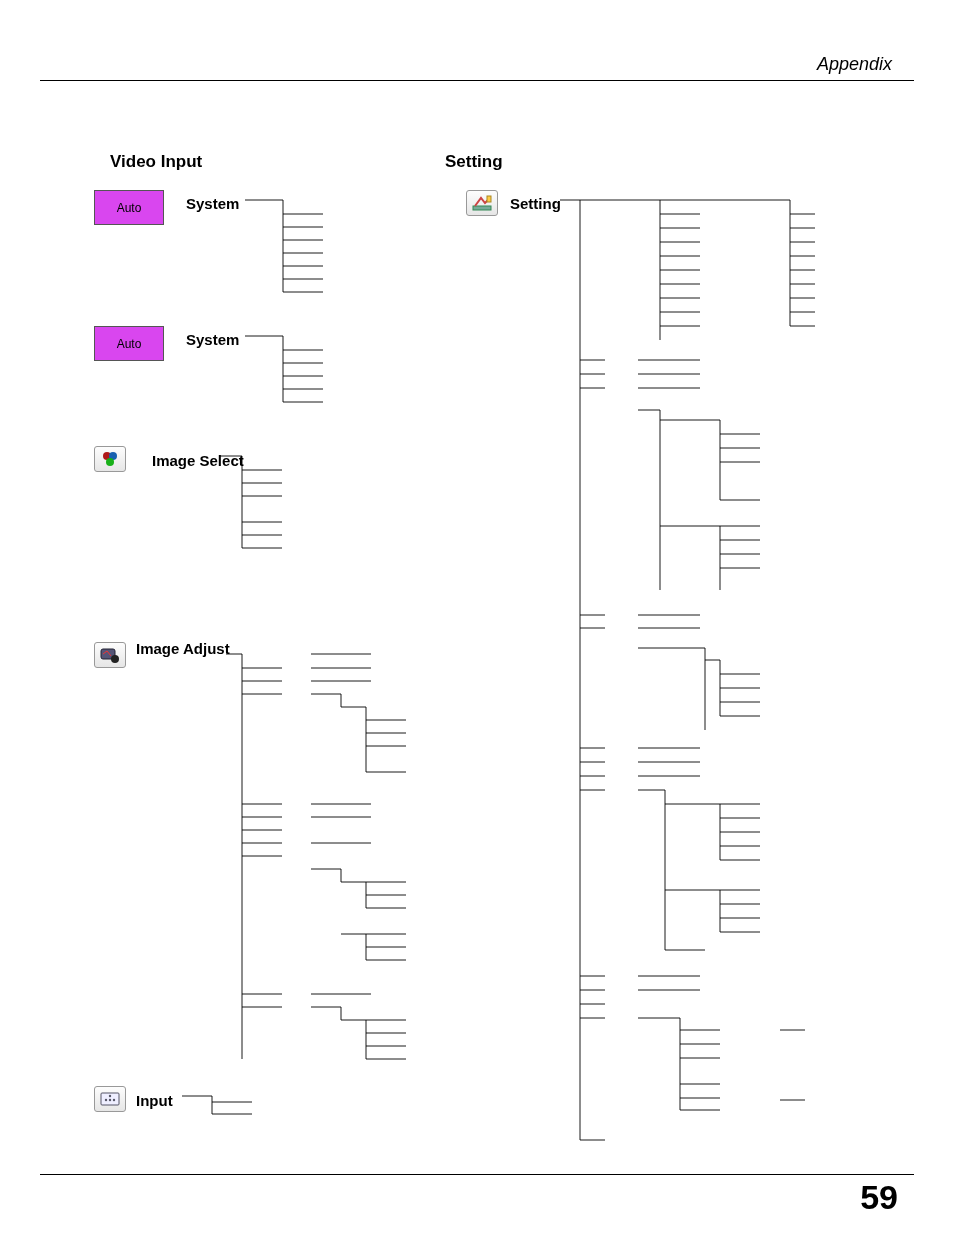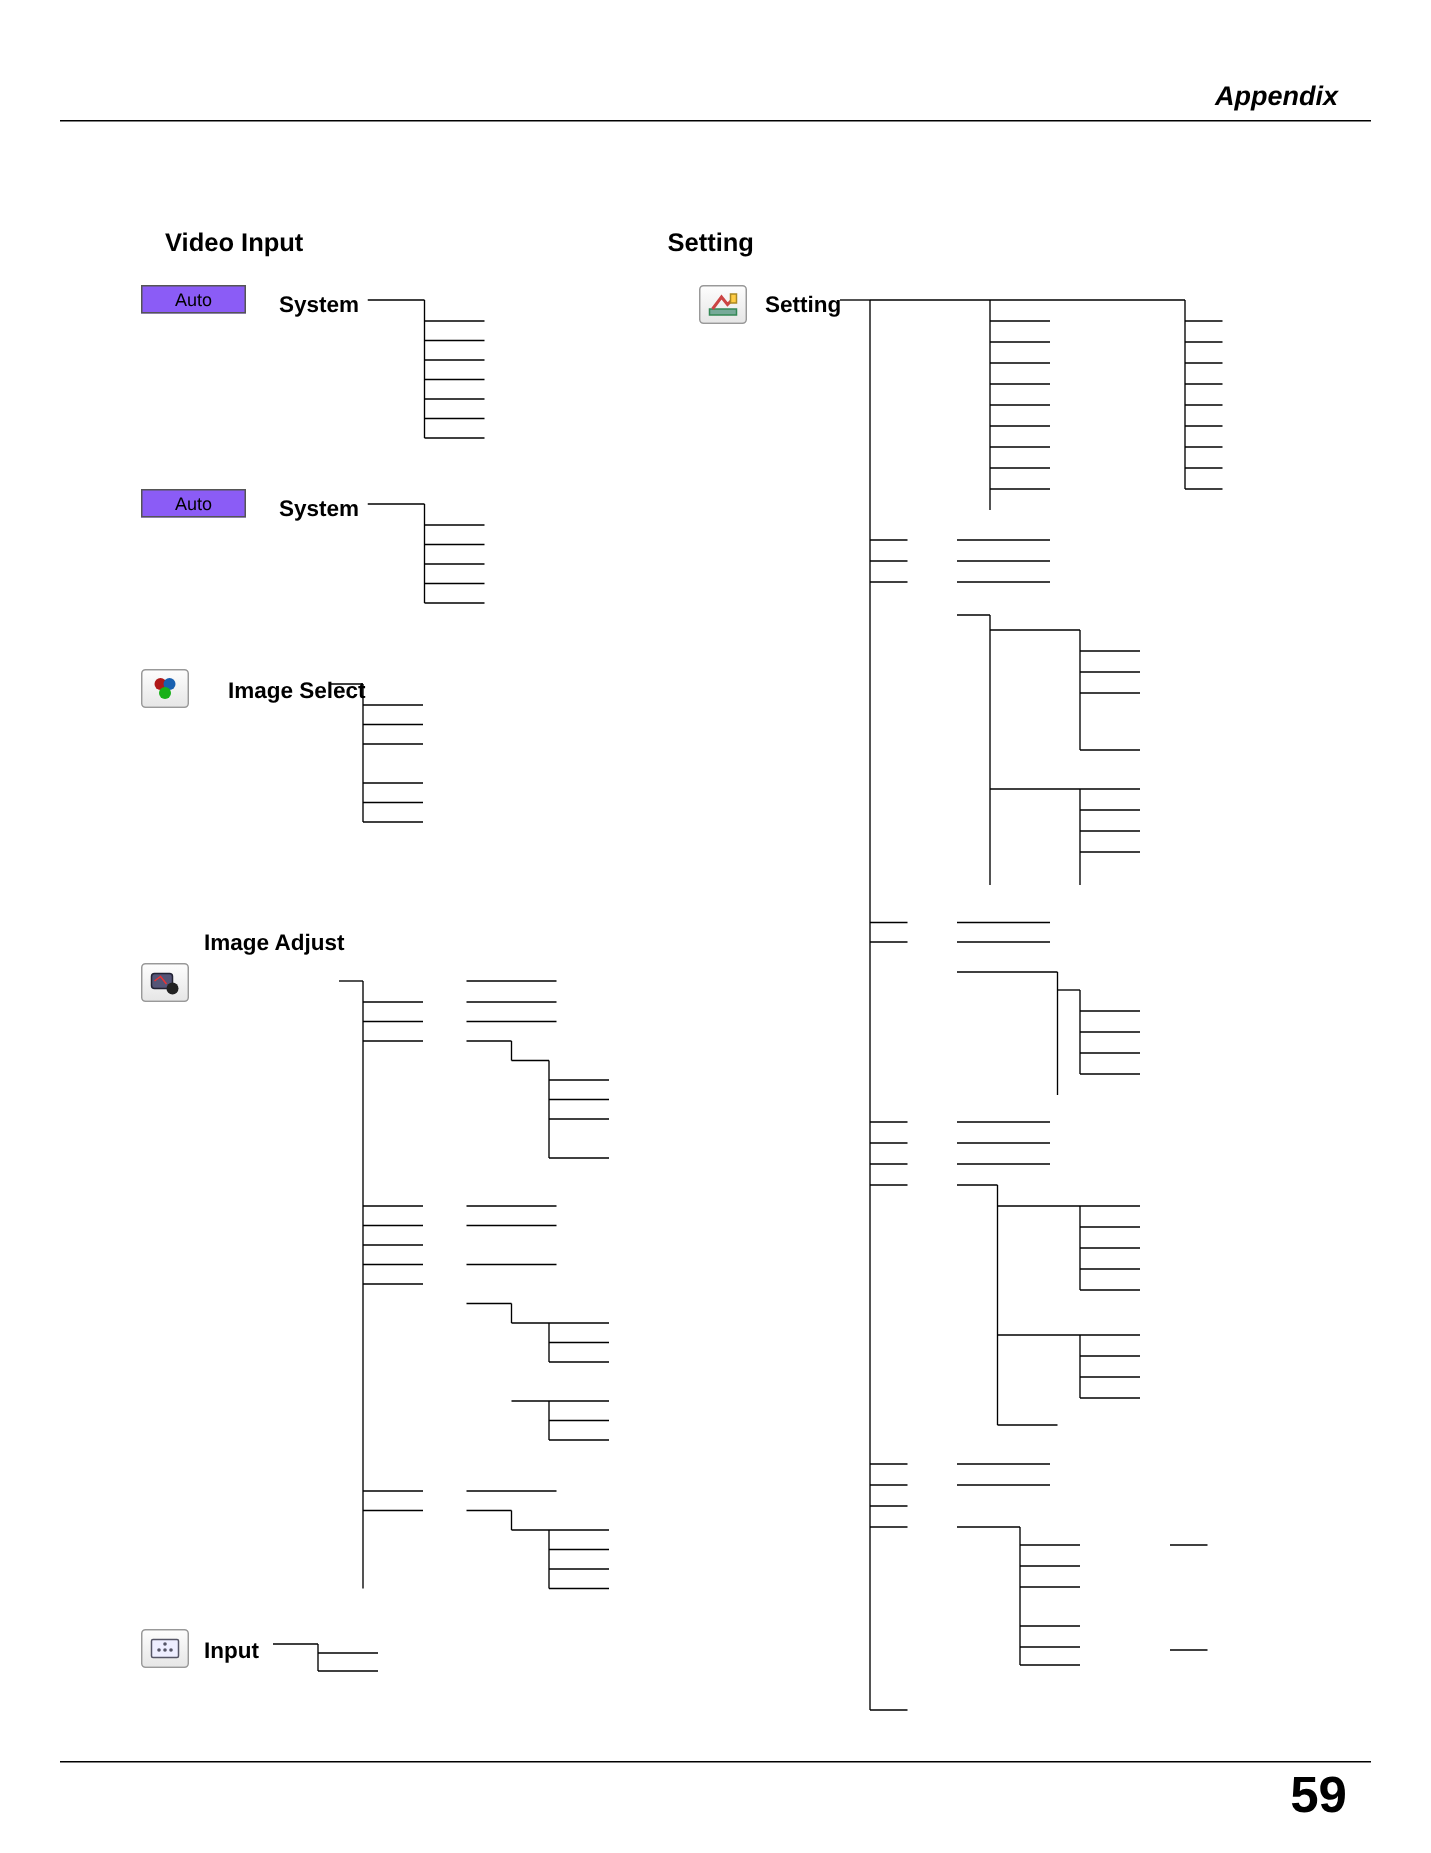--- a/index.html
+++ b/index.html
@@ -9,21 +9,21 @@
     width: 954px;
     height: 1235px;
     position: relative;
     color: #000;
   }
   .header-title {
     position: absolute;
     top: 54px;
     right: 62px;
     font-style: italic;
-    font-weight: bold;
+    font-weight: normal;
     font-size: 18px;
   }
   .top-rule {
     position: absolute;
     top: 80px;
     left: 40px;
     right: 40px;
     border-top: 1.5px solid #000;
   }
   .section-title {
@@ -49,23 +49,23 @@
     border-radius: 3px;
     background: linear-gradient(#fdfdfd, #e6e6e6);
     display: flex;
     align-items: center;
     justify-content: center;
     font-size: 14px;
   }
   .auto-box {
     position: absolute;
     width: 70px;
-    height: 19px;
+    height: 35px;
     border: 1px solid #555;
-    background: #8b5cf6;
+    background: #d946ef;
     font-size: 12px;
     display: flex;
     align-items: center;
     justify-content: center;
     font-family: Arial, sans-serif;
   }
 
   .page-number {
     position: absolute;
     bottom: 18px;
@@ -138,21 +138,21 @@
   <line x1="22" y1="102" x2="62" y2="102"></line>
 </svg>
 
 <div class="icon" style="top:642px; left:94px;">
   <svg width="22" height="18" viewBox="0 0 22 18">
     <rect x="2" y="3" width="14" height="10" rx="2" fill="#557" stroke="#223"></rect>
     <circle cx="16" cy="13" r="4" fill="#222"></circle>
     <path d="M 4 8 L 8 5 L 12 10" stroke="#e33" fill="none"></path>
   </svg>
 </div>
-<div class="item-label" style="top:620px; left:136px;">Image Adjust</div>
+<div class="item-label" style="top:640px; left:136px;">Image Adjust</div>
 <svg class="tree" style="top:644px; left:226px;" width="210" height="430">
 
   <line x1="0" y1="10" x2="16" y2="10"></line>
   <line x1="16" y1="10" x2="16" y2="415"></line>
 
   <line x1="16" y1="24" x2="56" y2="24"></line>
   <line x1="16" y1="37" x2="56" y2="37"></line>
   <line x1="16" y1="50" x2="56" y2="50"></line>
 
   <line x1="85" y1="10" x2="145" y2="10"></line>

